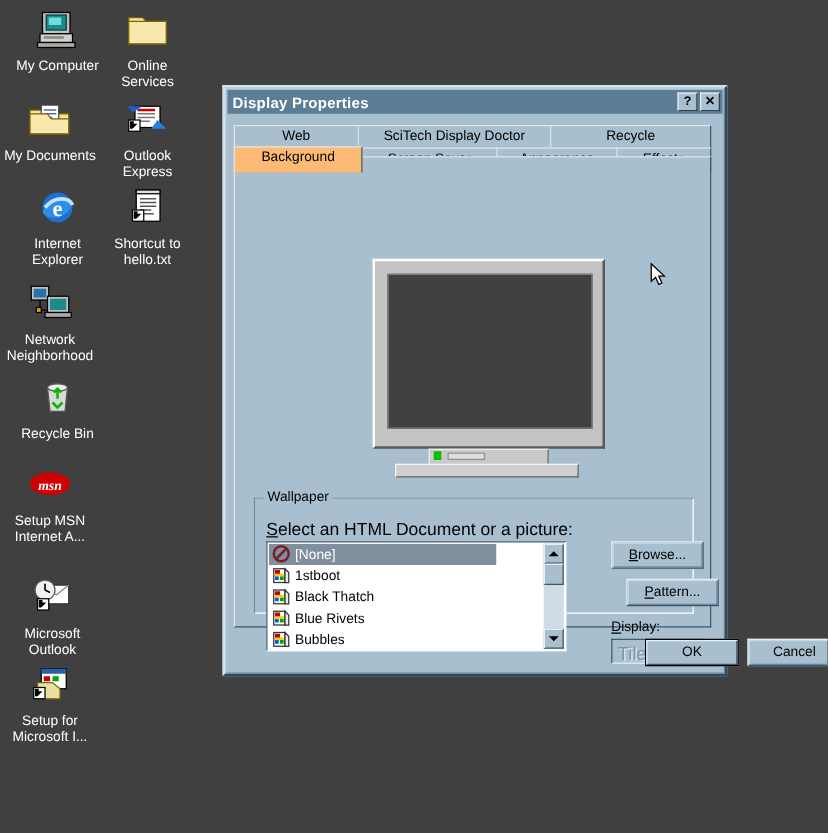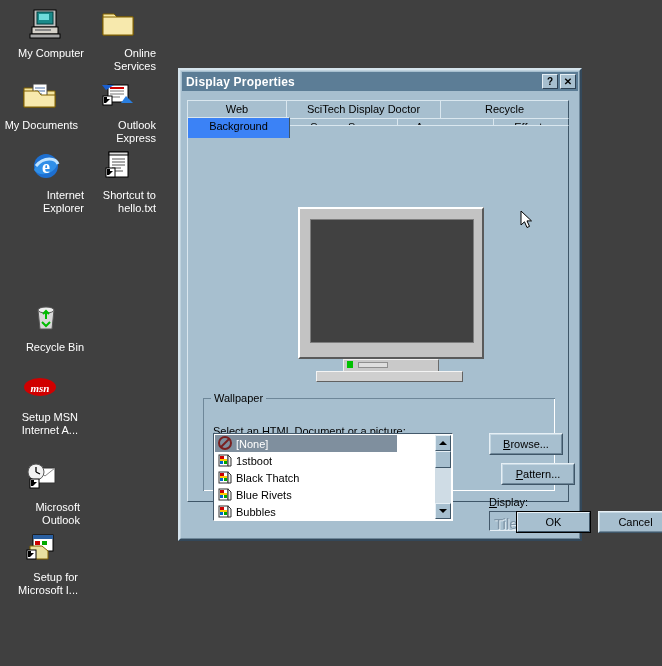--- a/index.html
+++ b/index.html
@@ -34,21 +34,21 @@
     line-height: 13px;
     cursor: default;
   }
   .desk-icon .glyph {
     display: block;
     height: 38px;
     margin: 0 auto 3px auto;
     width: 40px;
     position: relative;
   }
-  .desk-icon .lbl { display: block; text-align: right; }
+  .desk-icon .lbl { display: block; }
 
   
   #dlg {
     position: absolute;
     left: 178px; top: 68px;
     width: 404px; height: 473px;
     background: #a7bfcf;
     border-top: 2px solid #d5e3ec;
     border-left: 2px solid #d5e3ec;
     border-right: 2px solid #33485a;
@@ -120,21 +120,21 @@
     font-size: 11px;
     line-height: 16px;
     height: 19px;
     cursor: default;
     white-space: nowrap;
     overflow: hidden;
   }
   .tab.row1 { top: 0px; height: 19px; }
   .tab.row2 { top: 18px; height: 20px; line-height: 17px; }
   .tab.active {
-    background: #3b82f6;
+    background: #fdba74;
     height: 21px;
     line-height: 17px;
     top: 17px;
     z-index: 5;
     border-bottom: none;
     text-align: center;
   }
 
   
   #panel {
@@ -233,22 +233,22 @@
     position: absolute;
     left: 7px; top: -7px;
     background: #a7bfcf;
     padding: 0 3px;
     font-size: 11px;
     color: #000;
     z-index: 2;
   }
   #grp-sublabel {
     position: absolute;
-    left: 9px; top: 26px;
-    font-size: 11px;
+    left: 9px; top: 16px;
+    font-size: 14px;
     color: #000;
   }
 
   
   #listbox {
     position: absolute;
     left: 9px; top: 34px;
     width: 240px; height: 88px;
     background: #ffffff;
     border-top: 1px solid #43596b;
@@ -500,20 +500,34 @@
         <rect x="11" y="4" width="19" height="25" fill="#fff" stroke="#000"></rect>
         <rect x="11" y="4" width="19" height="3" fill="#ddd" stroke="#000"></rect>
         <path d="M14 11 h13 M14 14 h13 M14 17 h13 M14 20 h9 M14 23 h11" stroke="#555" stroke-width="1.1"></path>
         <rect x="8" y="20" width="9" height="9" fill="#fff" stroke="#000"></rect>
         <path d="M11 27 l4 -4 h-3 v-2 h-3 v6 z" fill="#000"></path>
       </svg>
     </span>
     <span class="lbl">Shortcut to<br>hello.txt</span>
   </div>
 
+  <div class="desk-icon" style="left:2px; top:225px;">
+    <span class="glyph">
+      <svg width="40" height="38" viewBox="0 0 40 38">
+        <rect x="5" y="4" width="14" height="11" fill="#c0c0c0" stroke="#000"></rect>
+        <rect x="7" y="6" width="10" height="7" fill="#2a6fb0"></rect>
+        <rect x="18" y="12" width="17" height="13" fill="#c0c0c0" stroke="#000"></rect>
+        <rect x="20" y="14" width="13" height="9" fill="#1a8a8a"></rect>
+        <rect x="16" y="25" width="21" height="4" fill="#a8a8a8" stroke="#000"></rect>
+        <path d="M12 15 v8 h6" stroke="#000" fill="none"></path>
+        <rect x="9" y="21" width="4" height="4" fill="#e0a000" stroke="#000"></rect>
+      </svg>
+    </span>
+    <span class="lbl">Network<br>Neighborhood</span>
+  </div>
 
   <div class="desk-icon" style="left:8px; top:300px;">
     <span class="glyph">
       <svg width="40" height="38" viewBox="0 0 40 38">
         <path d="M12 10 l16 0 l-2 19 l-12 0 z" fill="#d8d8d8" stroke="#555"></path>
         <ellipse cx="20" cy="10" rx="8" ry="3" fill="#eee" stroke="#555"></ellipse>
         <path d="M17 14 l3 -3 l3 3 M20 11 v8" stroke="#0b0" stroke-width="2" fill="none"></path>
         <path d="M16 22 l4 4 l4 -4" stroke="#0b0" stroke-width="2" fill="none"></path>
       </svg>
     </span>

